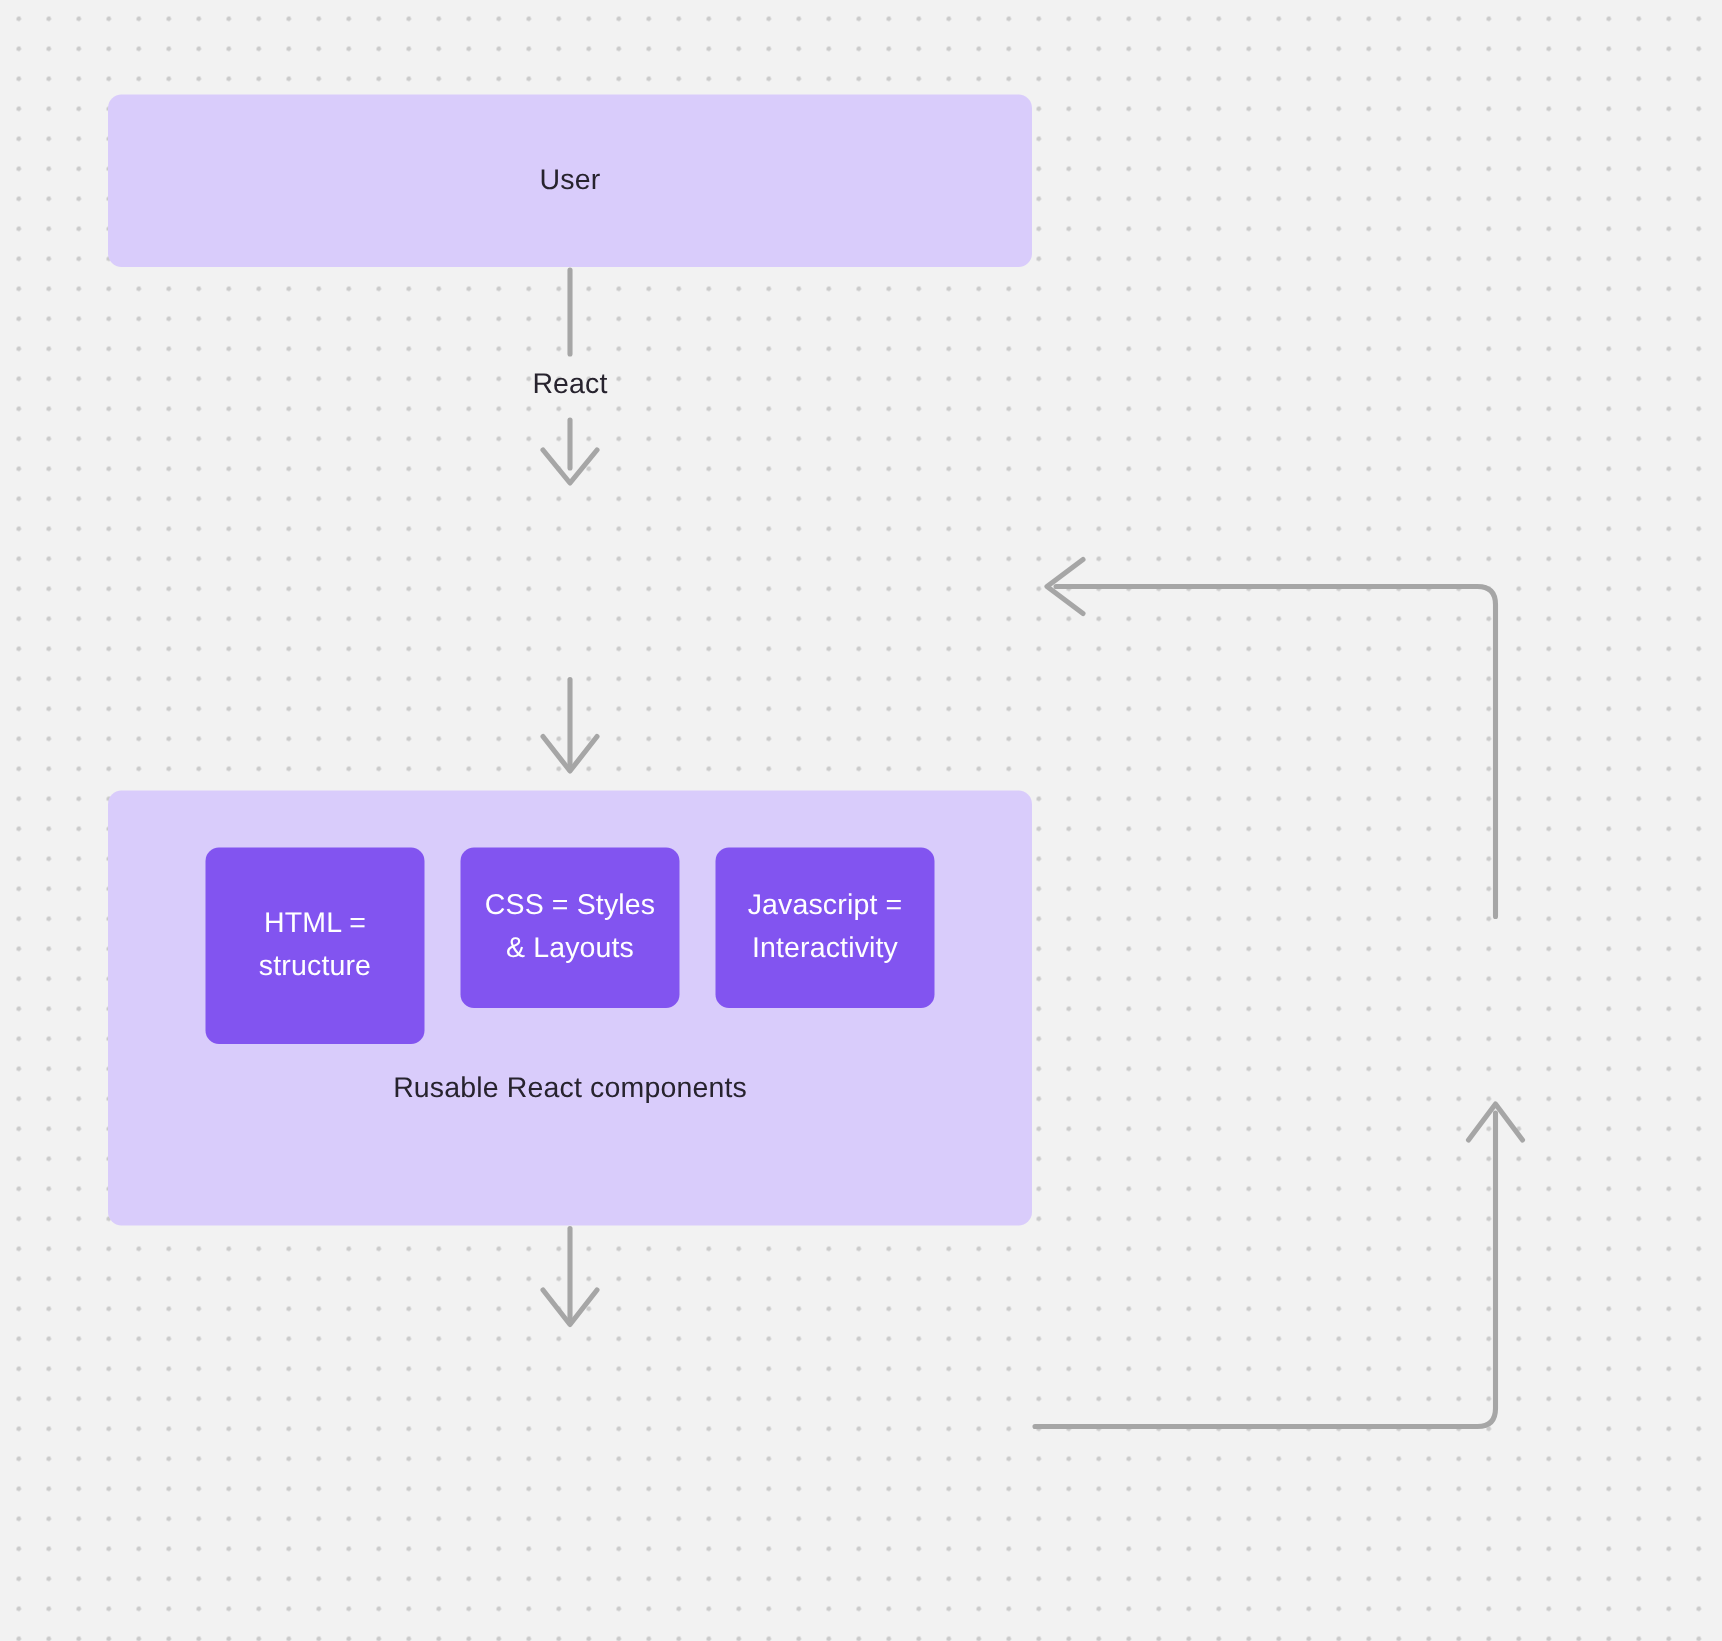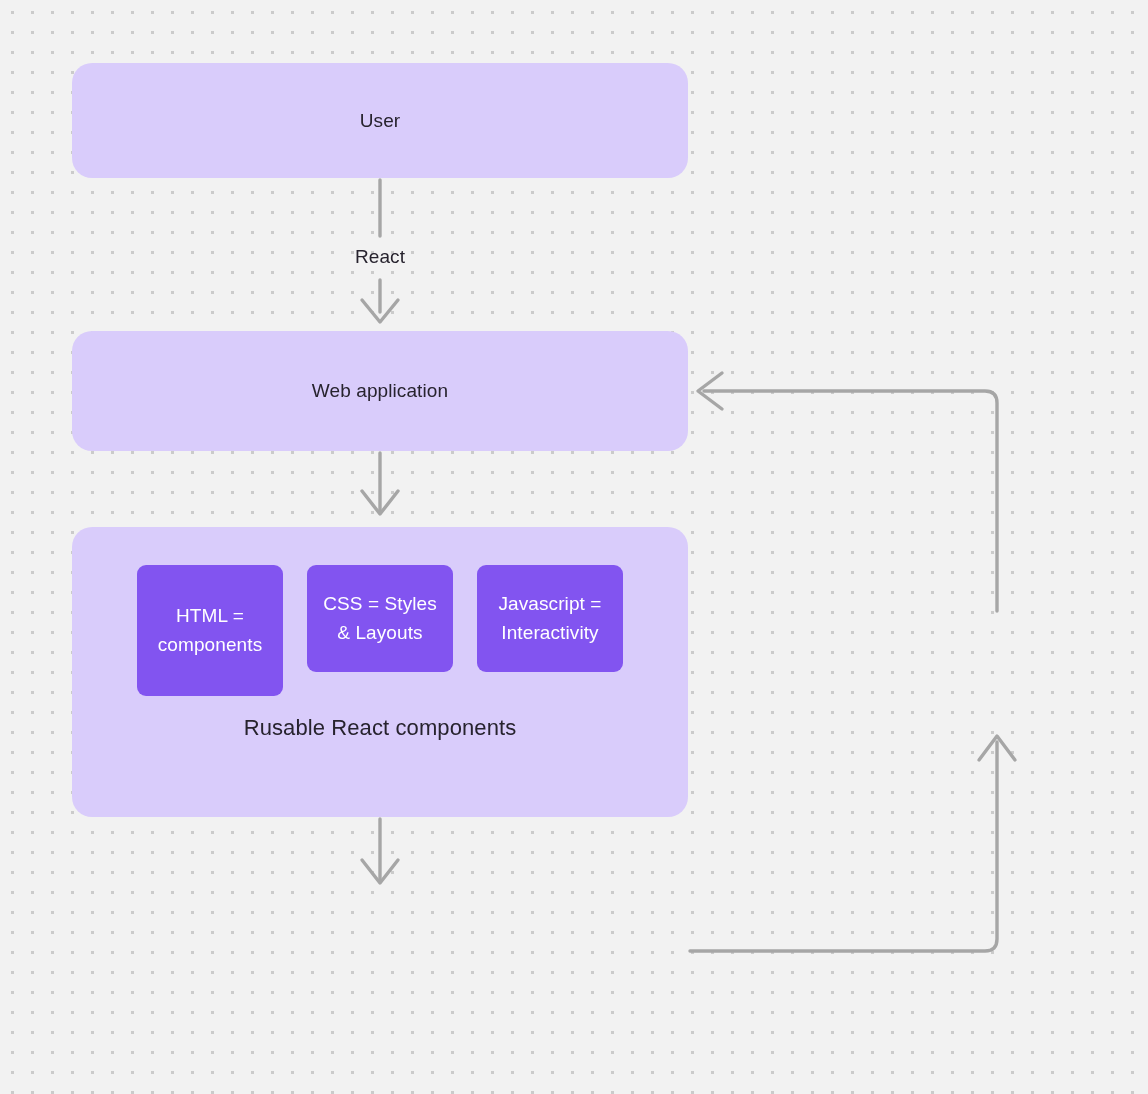--- a/index.html
+++ b/index.html
@@ -27,21 +27,21 @@
   .edges {
     position: absolute;
     left: 0; top: 0;
     width: 1148px;
     height: 1094px;
     pointer-events: none;
   }
 
   .node {
     position: absolute;
-    border-radius: 20px;
+    border-radius: 9px;
     background: #d9ccfb;
     display: flex;
     align-items: center;
     justify-content: center;
   }
   .node-label {
     font-size: 19px;
     color: #27232e;
     text-align: center;
     line-height: 1.35;
@@ -75,21 +75,21 @@
   #subnode-html { left: 65px;  top: 38px; width: 146px; height: 131px; }
   #subnode-css  { left: 235px; top: 38px; width: 146px; height: 107px; }
   #subnode-js   { left: 405px; top: 38px; width: 146px; height: 107px; }
 
   #components-caption {
     position: absolute;
     left: 0;
     top: 188px;
     width: 616px;
     text-align: center;
-    font-size: 22px;
+    font-size: 19px;
     color: #27232e;
     letter-spacing: 0.1px;
   }
 
   
   .edge-label {
     position: absolute;
     font-size: 19px;
     color: #27232e;
     letter-spacing: 0.1px;
@@ -136,30 +136,27 @@
       <path d="M722,373 L698,391 L722,409" fill="none" stroke="#a6a6a6" stroke-width="3.4" stroke-linecap="round" stroke-linejoin="round"></path>
     </g>
   </svg>
 
   <div class="edge-label" id="edge-label-prompt">React</div>
 
   <div class="node" id="node-user">
     <div class="node-label">User</div>
   </div>
 
-  <div class="node" id="node-webapp">
-    <div class="node-label">Web application</div>
-  </div>
 
   <div class="node" id="node-components">
 
     <div class="subnode" id="subnode-html">
       <div class="subnode-label">
         <span>HTML =</span><br>
-        <span>components</span>
+        <span>structure</span>
       </div>
     </div>
 
     <div class="subnode" id="subnode-js">
       <div class="subnode-label">
         <span>Javascript =</span><br>
         <span>Interactivity</span>
       </div>
     </div>
 

